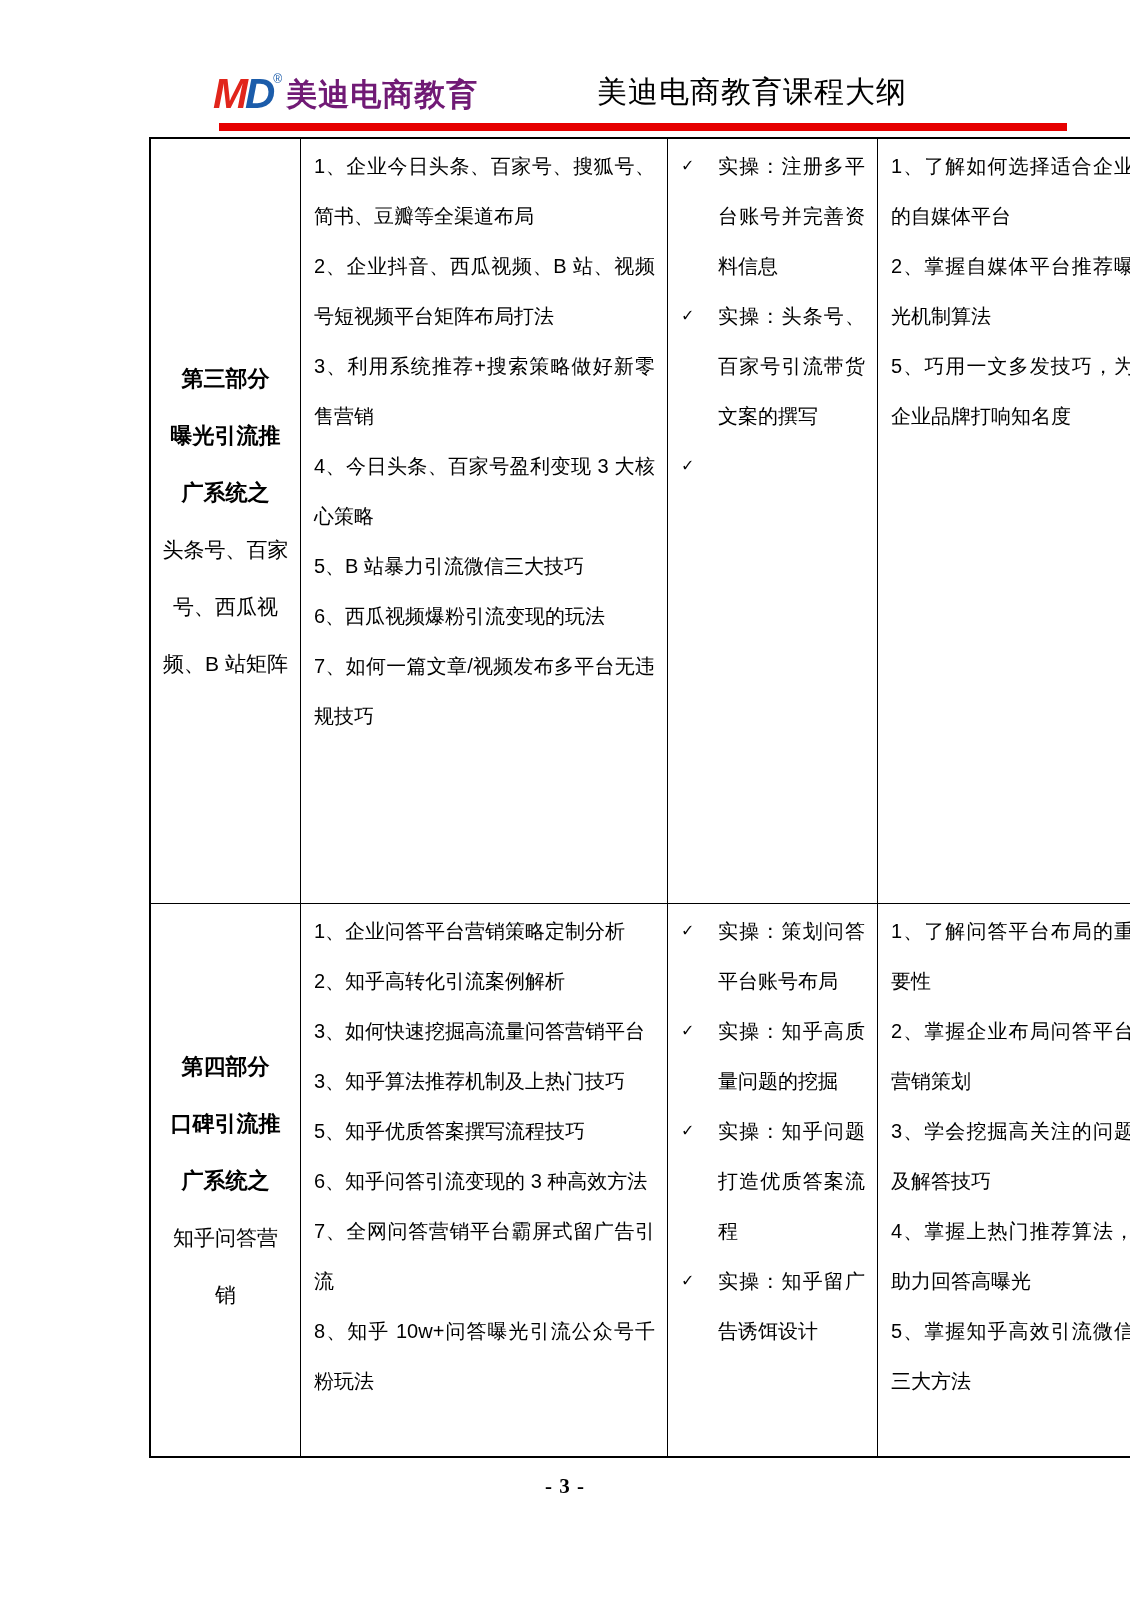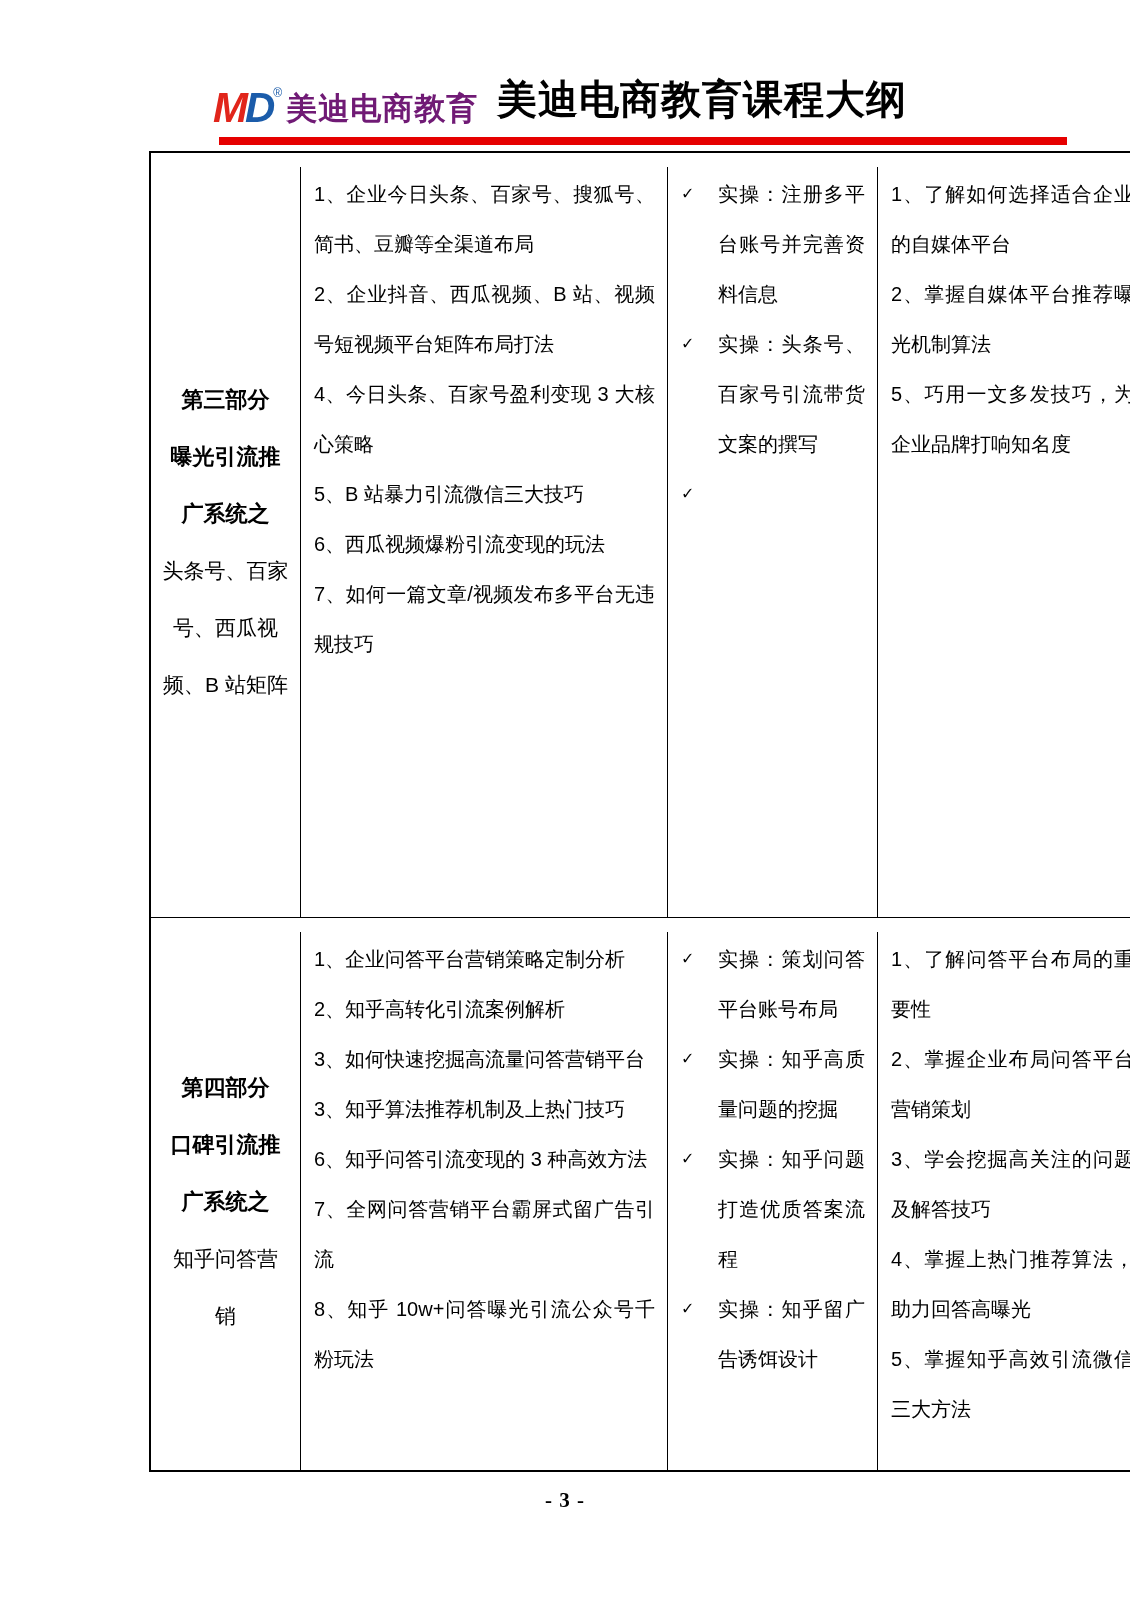--- a/index.html
+++ b/index.html
@@ -12,33 +12,33 @@
   .header {
     display: flex; align-items: flex-end; justify-content: space-between;
     padding: 72px 142px 8px 132px;
   }
   .logo { display: flex; align-items: flex-start; line-height: 1; }
   .logo-mark { font-style: italic; font-weight: bold; font-size: 42px; letter-spacing: -3px; }
   .logo-m { color: #e1251b; }
   .logo-d { color: #1b5caa; }
   .logo-reg { font-size: 12px; color: #1b5caa; margin: 0 4px 0 1px; font-style: normal; }
   .logo-text { color: #701a75; font-weight: bold; font-size: 31px; letter-spacing: 1px; padding-top: 6px; }
-  .doc-title { font-size: 40px; letter-spacing: 1px; font-weight: 700; padding-bottom: 2px; }
+  .doc-title { font-size: 30px; letter-spacing: 1px; font-weight: 400; padding-bottom: 2px; }
   .red-rule {
     margin-left: 138px; width: 848px; height: 2px;
     border-top: 5px solid #e60000; border-bottom: 3px solid #e60000;
   }
   .course-table {
     margin: 6px 0 0 68px; width: 995px;
     display: grid;
     grid-template-columns: 150px 367px 210px 268px;
     grid-template-rows: 765px 552px;
     border: 2px solid #000;
   }
-  .cell { border-right: 1px solid #000; border-bottom: 1px solid #000; overflow: hidden; margin-top: 14px; }
+  .cell { border-right: 1px solid #000; border-bottom: 1px solid #000; overflow: hidden; }
   .cell.last-col { border-right: none; }
   .cell.last-row { border-bottom: none; }
   .cell-section {
     display: flex; flex-direction: column; justify-content: center; align-items: center;
     text-align: center; font-size: 21px; padding: 9px 6px;
   }
   .section-line { line-height: 57px; height: 57px; white-space: nowrap; }
   .section-line.bold { font-weight: bold; font-size: 22px; }
   .cell-body { padding: 2px 12px 0 13px; font-size: 20px; }
   .item { line-height: 50px; text-align: justify; text-justify: inter-character; }
@@ -80,20 +80,21 @@
 
       <div class="section-line">头条号、百家</div>
           <div class="section-line">号、西瓜视</div>
           <div class="section-line">频、B 站矩阵</div>
         </div>
     </div>
     <div class="cell cell-body">
 
     <div class="item">1、企业今日头条、百家号、搜狐号、简书、豆瓣等全渠道布局</div>
         <div class="item">2、企业抖音、西瓜视频、B 站、视频号短视频平台矩阵布局打法</div>
+        <div class="item">3、利用系统推荐+搜索策略做好新零售营销</div>
         <div class="item">4、今日头条、百家号盈利变现 3 大核心策略</div>
         <div class="item">5、B 站暴力引流微信三大技巧</div>
         <div class="item">6、西瓜视频爆粉引流变现的玩法</div>
         <div class="item">7、如何一篇文章/视频发布多平台无违规技巧</div>
       </div>
     <div class="cell cell-body">
 
         <div class="practice">
           <span class="check">✓</span>
           <div class="ptext">实操：注册多平台账号并完善资料信息</div>
@@ -127,20 +128,21 @@
       <div class="section-line">知乎问答营</div>
           <div class="section-line">销</div>
         </div>
     </div>
     <div class="cell cell-body last-row">
 
     <div class="item">1、企业问答平台营销策略定制分析</div>
         <div class="item">2、知乎高转化引流案例解析</div>
         <div class="item">3、如何快速挖掘高流量问答营销平台</div>
         <div class="item">3、知乎算法推荐机制及上热门技巧</div>
+        <div class="item">5、知乎优质答案撰写流程技巧</div>
         <div class="item">6、知乎问答引流变现的 3 种高效方法</div>
         <div class="item">7、全网问答营销平台霸屏式留广告引流</div>
         <div class="item">8、知乎 10w+问答曝光引流公众号千粉玩法</div>
       </div>
     <div class="cell cell-body last-row">
 
         <div class="practice">
           <span class="check">✓</span>
           <div class="ptext">实操：策划问答平台账号布局</div>
         </div>

